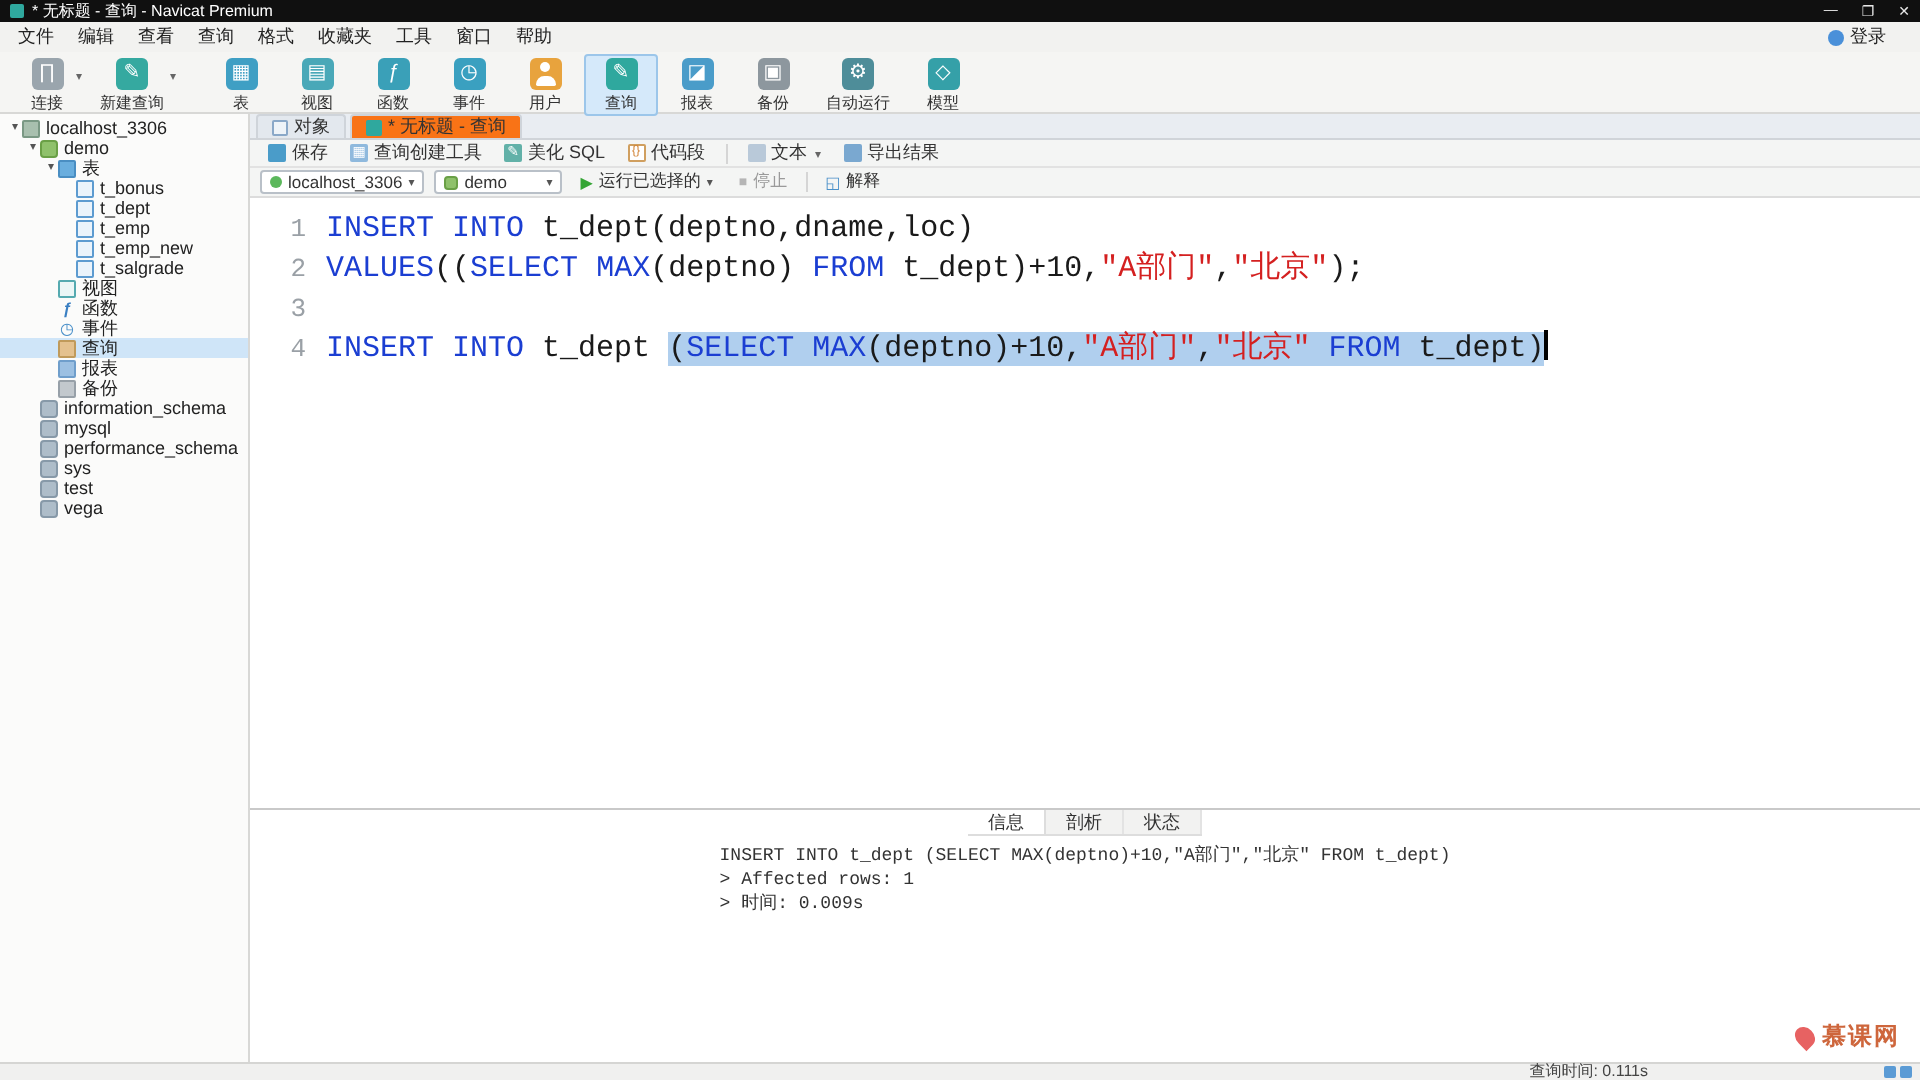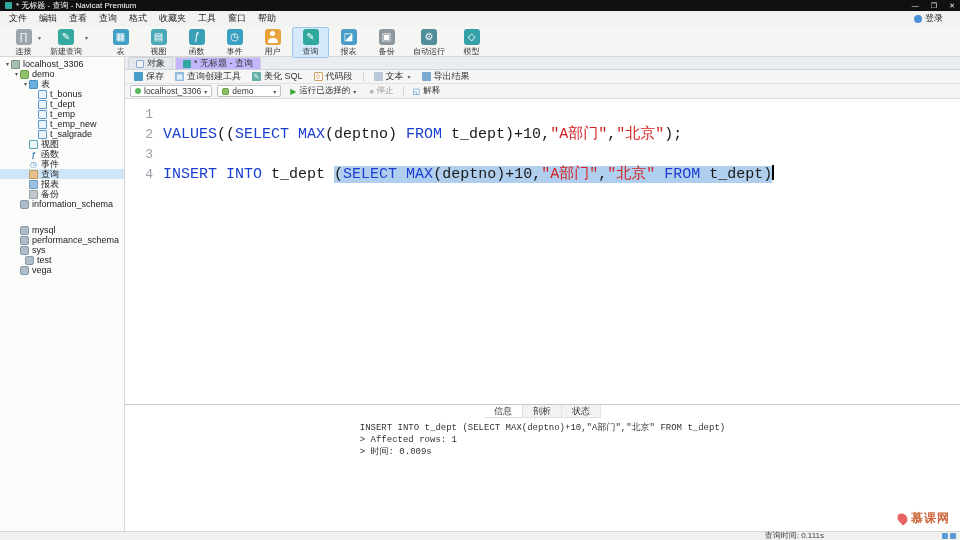--- a/index.html
+++ b/index.html
@@ -60,21 +60,21 @@
 .t-functions-folder{color:#3a7fc2;font-style:italic;font-weight:bold;}
 .t-events-folder{color:#4a90c9;}
 .t-queries-folder{background:#e4c18e;border:1px solid #c09a5a;border-radius:1px;}
 .t-reports-folder{background:#9cc0e2;border:1px solid #6f9ecb;border-radius:1px;}
 .t-backups-folder{background:#c2c8cd;border:1px solid #97a0a8;border-radius:1px;}
 
 
 .main{flex:1;display:flex;flex-direction:column;min-width:0;background:#fff;}
 .tabbar{height:13px;background:#e9edf2;display:flex;align-items:flex-end;padding-left:3px;flex:none;border-bottom:1px solid #d0d4d9;}
 .tab{height:12px;display:flex;align-items:center;gap:3px;padding:0 7px;font-size:9px;color:#333;background:#e3e8ee;border:1px solid #cfd4da;border-bottom:none;margin-right:2px;border-radius:2px 2px 0 0;cursor:default;white-space:nowrap;}
-.tab.active{background:#c4b5fd;}
+.tab.active{background:#f97316;}
 .tab-icon{width:8px;height:8px;flex:none;border-radius:1px;}
 .tab-icon.objects{background:#eef3f8;border:1px solid #8aa8c8;}
 .tab-icon.query{background:var(--accent,#2fa89e);}
 
 .qtoolbar{height:14px;background:#f4f5f4;border-bottom:1px solid #e2e2e2;display:flex;align-items:center;gap:1px;padding:0 4px;font-size:9px;color:#333;flex:none;}
 .qbtn{display:flex;align-items:center;gap:3px;padding:0 5px;height:12px;white-space:nowrap;cursor:default;}
 .qicon{width:9px;height:9px;border-radius:1px;flex:none;display:flex;align-items:center;justify-content:center;font-size:7px;color:#fff;line-height:9px;}
 .qi-save{background:#4a9cc9;}
 .qi-builder{background:#8fb9dd;}
 .qi-beautify{background:#62b1a8;}
@@ -282,36 +282,36 @@
         <div class="tree-row" style="padding-left: 22px;">
           <span class="tw"></span>
           <span class="ticon t-backups-folder"></span>
           <span class="tlabel">备份</span>
         </div>
         <div class="tree-row" style="padding-left: 13px; text-align: right;">
           <span class="tw"></span>
           <span class="ticon t-database-closed"></span>
           <span class="tlabel">information_schema</span>
         </div>
-        <div class="tree-row" style="padding-left: 13px; margin-top: 16px;">
+        <div class="tree-row" style="padding-left: 13px;">
           <span class="tw"></span>
           <span class="ticon t-database-closed"></span>
           <span class="tlabel">mysql</span>
         </div>
         <div class="tree-row" style="padding-left: 13px;">
           <span class="tw"></span>
           <span class="ticon t-database-closed"></span>
           <span class="tlabel">performance_schema</span>
         </div>
         <div class="tree-row" style="padding-left: 13px;">
           <span class="tw"></span>
           <span class="ticon t-database-closed"></span>
           <span class="tlabel">sys</span>
         </div>
-        <div class="tree-row" style="padding-left: 18px;">
+        <div class="tree-row" style="padding-left: 13px;">
           <span class="tw"></span>
           <span class="ticon t-database-closed"></span>
           <span class="tlabel">test</span>
         </div>
         <div class="tree-row" style="padding-left: 13px;">
           <span class="tw"></span>
           <span class="ticon t-database-closed"></span>
           <span class="tlabel">vega</span>
         </div>
       </div>
@@ -378,21 +378,21 @@
           <span>停止</span>
         </div>
         <div class="rsep"></div>
         <div class="rbtn">
           <span class="explain-glyph">◱</span>
           <span>解释</span>
         </div>
       </div>
 
       <div class="editor" id="editor-lines">
-          <div class="eline"><span class="lnum">1</span></div>
+          <div class="eline"><span class="lnum">1</span><span class="ecode"><span class="tk-kw">INSERT</span><span class="tk-txt"> </span><span class="tk-kw">INTO</span><span class="tk-txt"> t_dept(deptno,dname,loc)</span></span></div>
           <div class="eline"><span class="lnum">2</span><span class="ecode"><span class="tk-kw">VALUES</span><span class="tk-txt">((</span><span class="tk-kw">SELECT</span><span class="tk-txt"> </span><span class="tk-kw">MAX</span><span class="tk-txt">(deptno) </span><span class="tk-kw">FROM</span><span class="tk-txt"> t_dept)+10,</span><span class="tk-str">"A部门"</span><span class="tk-txt">,</span><span class="tk-str">"北京"</span><span class="tk-txt">);</span></span></div>
           <div class="eline"><span class="lnum">3</span><span class="ecode"></span></div>
           <div class="eline"><span class="lnum">4</span><span class="ecode"><span class="tk-kw">INSERT</span><span class="tk-txt"> </span><span class="tk-kw">INTO</span><span class="tk-txt"> t_dept </span><span class="tk-txt sel">(</span><span class="tk-kw sel">SELECT</span><span class="tk-txt sel"> </span><span class="tk-kw sel">MAX</span><span class="tk-txt sel">(deptno)+10,</span><span class="tk-str sel">"A部门"</span><span class="tk-txt sel">,</span><span class="tk-str sel">"北京"</span><span class="tk-txt sel"> </span><span class="tk-kw sel">FROM</span><span class="tk-txt sel"> t_dept)</span><span class="caret"></span></span></div>
         </div>
 
       <div class="bottom">
         <div class="btabs" id="btabs">
             <span class="btab active">信息</span>
             <span class="btab">剖析</span>
             <span class="btab">状态</span>

